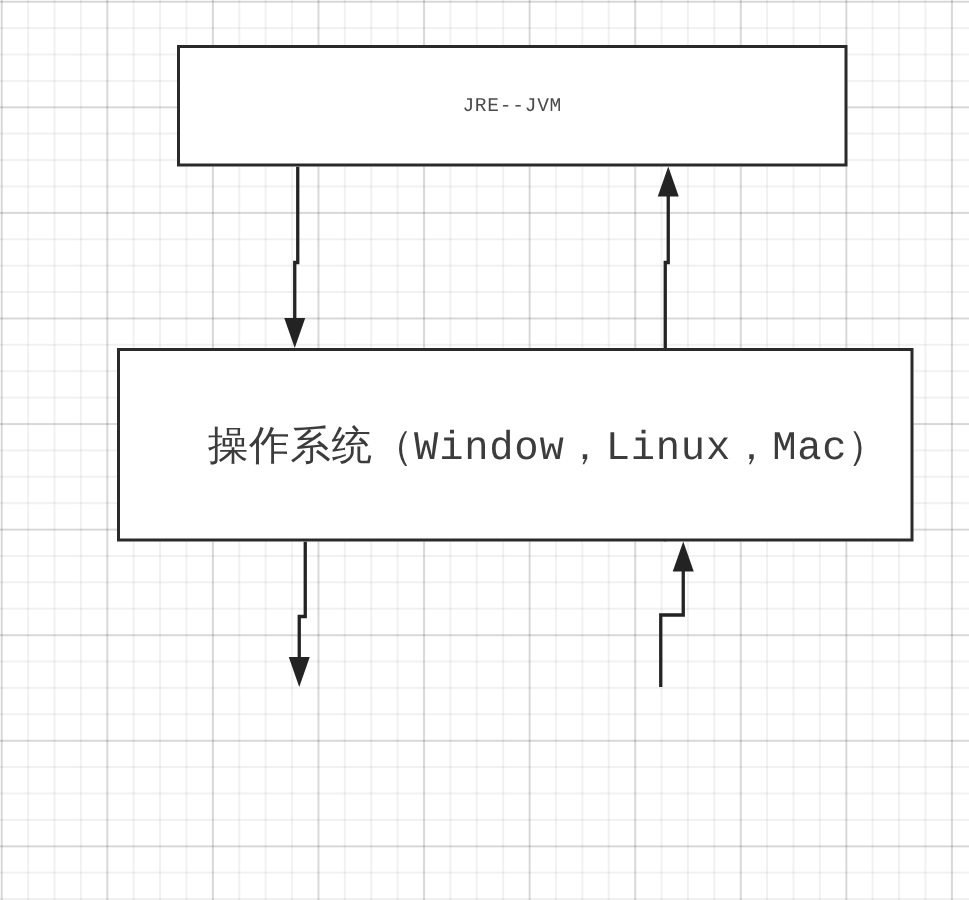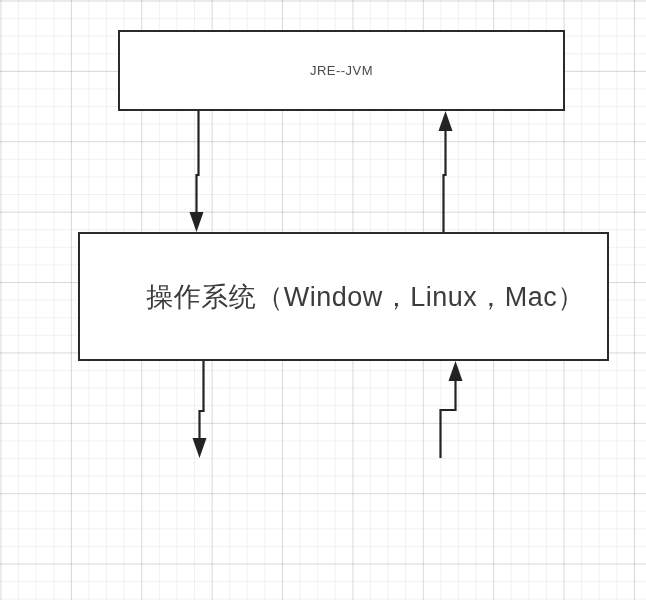--- a/index.html
+++ b/index.html
@@ -22,20 +22,21 @@
       linear-gradient(to right, rgba(0,0,0,0.055) 1px, transparent 1px),
       linear-gradient(to bottom, rgba(0,0,0,0.055) 1px, transparent 1px),
       linear-gradient(to right, rgba(0,0,0,0.10) 1px, transparent 1px),
       linear-gradient(to bottom, rgba(0,0,0,0.10) 1px, transparent 1px);
     background-size:
       17.6px 17.6px,
       17.6px 17.6px,
       70.4px 70.4px,
       70.4px 70.4px;
     background-position: 0.5px 0.5px, 0.5px 0.5px, 0.5px 0.5px, 0.5px 0.5px;
+    font-family: Liberation Mono, monospace;
   }
   .layer-box {
     position: absolute;
     box-sizing: border-box;
     background: #ffffff;
     border: 2px solid #2a2a2a;
     display: flex;
     align-items: center;
     justify-content: center;
     color: #3a3a3a;

